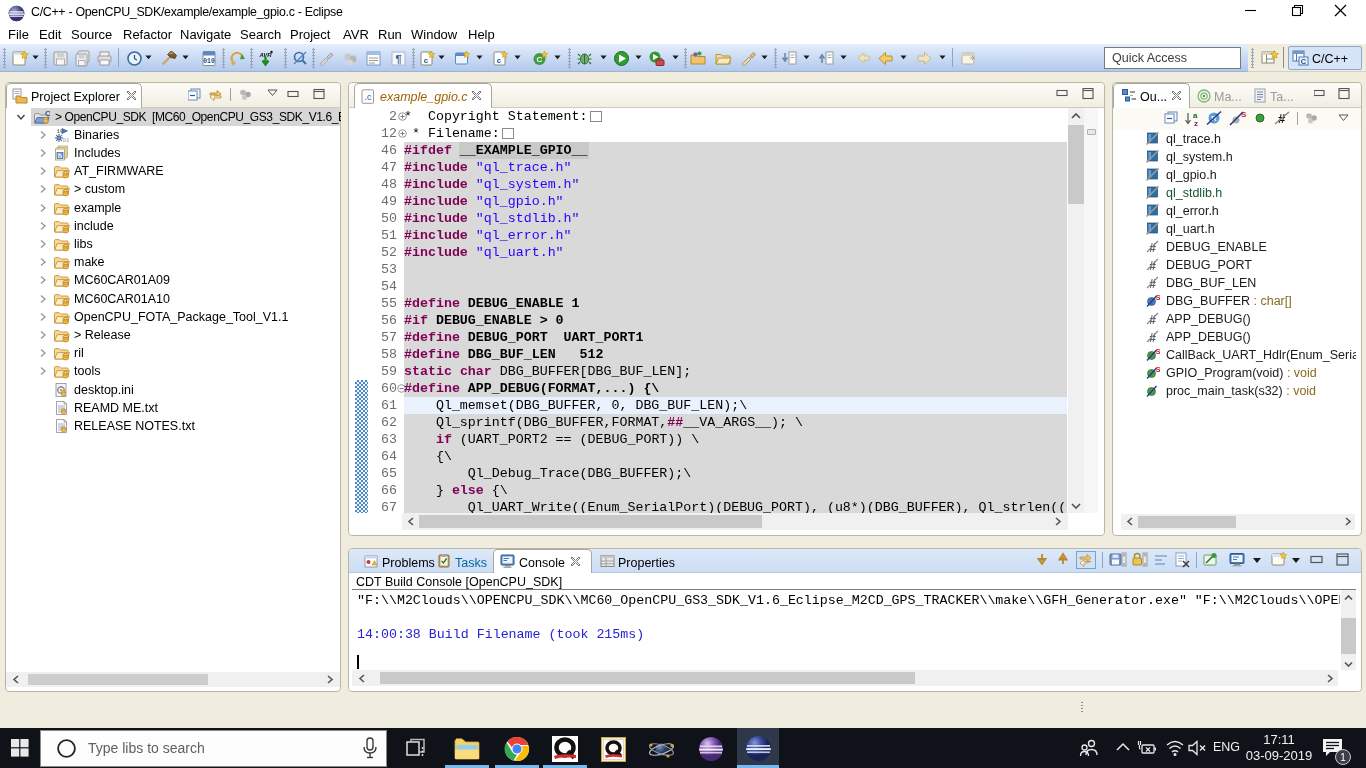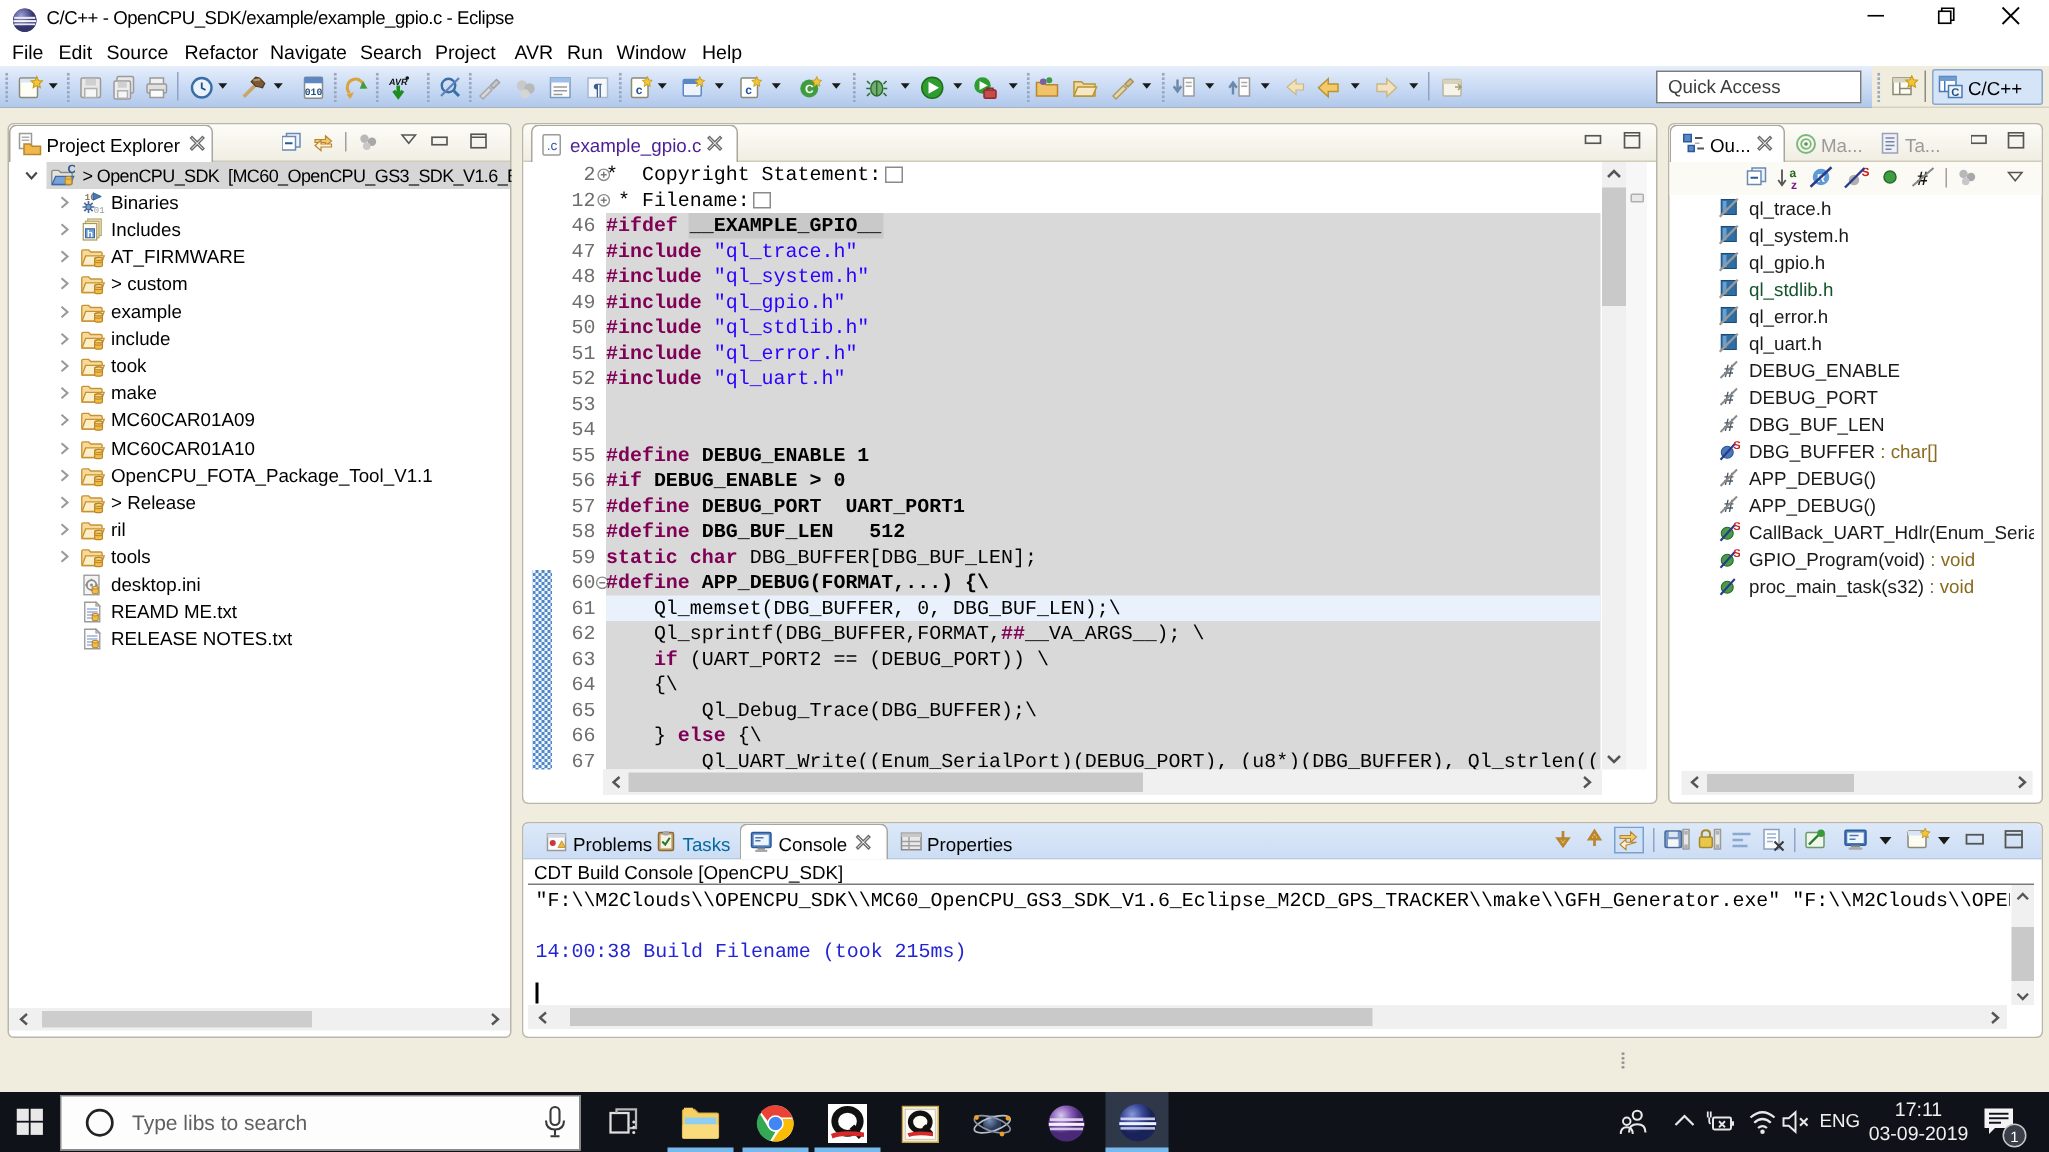--- a/index.html
+++ b/index.html
@@ -404,21 +404,21 @@
   </svg>
 <svg class="abs" style="left:53px;top:236px" width="17" height="16" viewBox="0 0 16 16">
     <path d="M1 4.6 Q1 3.6 2 3.6 L5.6 3.6 L7 5 L13.6 5 Q14.6 5 14.6 6 L14.6 13 Q14.6 14 13.6 14 L2 14 Q1 14 1 13 Z" fill="#f7d99a" stroke="#c89232" stroke-width="0.9"></path>
 <path d="M1.2 14 L3.6 7.6 L16 7.6 L13.4 14 Z" fill="#fceec9" stroke="#c89232" stroke-width="0.9"></path>
 <g transform="translate(9.6,8.6)">
       <path d="M0 1 Q0 0 2.6 0 Q5.2 0 5.2 1 L5.2 5.2 Q5.2 6.2 2.6 6.2 Q0 6.2 0 5.2 Z" fill="#f5bc42" stroke="#b8862e" stroke-width="0.8"></path>
       <ellipse cx="2.6" cy="1" rx="2.6" ry="1" fill="#fad980" stroke="#b8862e" stroke-width="0.8"></ellipse>
       <path d="M0 3.1 Q2.6 4.1 5.2 3.1" fill="none" stroke="#b8862e" stroke-width="0.7"></path>
     </g>
   </svg>
-<div class="abs" style="left:74px;top:237px;font-size:12.5px;color:#000;white-space:nowrap;">took</div>
+<div class="abs" style="left:74px;top:237px;font-size:12.5px;color:#000;white-space:nowrap;">libs</div>
 <svg class="abs" style="left:39px;top:257px" width="8" height="10" viewBox="0 0 8 10">
     <path d="M2 1.5 L6 5 L2 8.5" fill="none" stroke="#9a9a9a" stroke-width="1.4"></path>
   </svg>
 <svg class="abs" style="left:53px;top:254px" width="17" height="16" viewBox="0 0 16 16">
     <path d="M1 4.6 Q1 3.6 2 3.6 L5.6 3.6 L7 5 L13.6 5 Q14.6 5 14.6 6 L14.6 13 Q14.6 14 13.6 14 L2 14 Q1 14 1 13 Z" fill="#f7d99a" stroke="#c89232" stroke-width="0.9"></path>
 <path d="M1.2 14 L3.6 7.6 L16 7.6 L13.4 14 Z" fill="#fceec9" stroke="#c89232" stroke-width="0.9"></path>
 <g transform="translate(9.6,8.6)">
       <path d="M0 1 Q0 0 2.6 0 Q5.2 0 5.2 1 L5.2 5.2 Q5.2 6.2 2.6 6.2 Q0 6.2 0 5.2 Z" fill="#f5bc42" stroke="#b8862e" stroke-width="0.8"></path>
       <ellipse cx="2.6" cy="1" rx="2.6" ry="1" fill="#fad980" stroke="#b8862e" stroke-width="0.8"></ellipse>
       <path d="M0 3.1 Q2.6 4.1 5.2 3.1" fill="none" stroke="#b8862e" stroke-width="0.7"></path>
@@ -558,21 +558,21 @@
     <path d="M2 1 L6 4.5 L2 8" fill="none" stroke="#555" stroke-width="1.6"></path>
   </svg>
 <div class="panel" style="left:348px;top:82px;width:757px;height:454px;"></div>
 <div class="abs" style="left:349px;top:83px;width:755px;height:25px;background:linear-gradient(#fdfcf8,#f0eee2);border-radius:4px 4px 0 0;"></div>
 <div class="abs" style="left:349px;top:107px;width:755px;height:1px;background:#cfccbc;"></div>
 <div class="tabsel" style="left:354px;top:83px;width:138px;height:25px;background:#fff;"></div>
 <svg class="abs" style="left:361px;top:89px" width="14" height="15" viewBox="0 0 14 15">
 <rect x="1" y="0.8" width="11.5" height="13.5" rx="1" fill="#fdfdfd" stroke="#9a9a9a"></rect>
 <text x="7" y="11" font-size="9" fill="#2a5aaa" text-anchor="middle" font-family="Liberation Sans">.c</text>
   </svg>
-<div class="abs" style="left:380px;top:90px;font-size:12.5px;color:#4c1d95;">example_gpio.c</div>
+<div class="abs" style="left:380px;top:90px;font-size:12.5px;color:#a16207;font-style:italic;">example_gpio.c</div>
 <svg class="abs" style="left:471px;top:90px" width="11" height="11" viewBox="0 0 11 11">
 <path d="M2 1 L5.5 4.5 L9 1 L10 2 L6.5 5.5 L10 9 L9 10 L5.5 6.5 L2 10 L1 9 L4.5 5.5 L1 2 Z" fill="none" stroke="#6a6a6a" stroke-width="0.9"></path>
   </svg>
 <svg class="abs" style="left:1056px;top:88px" width="45" height="12" viewBox="0 0 45 12">
 <rect x="1" y="2.5" width="10" height="5" fill="none" stroke="#555" stroke-width="1.1"></rect>
 <rect x="27" y="0.5" width="10" height="10" fill="none" stroke="#555" stroke-width="1.1"></rect>
     <line x1="27" y1="2.5" x2="37" y2="2.5" stroke="#555" stroke-width="1.1"></line>
 </svg>
 <div class="abs" style="left:349px;top:108px;width:755px;height:427px;background:#ffffff;border-radius:0 0 4px 4px;"></div>
 <div class="abs" style="left:404px;top:142px;width:663px;height:371px;background:#d9d9d9;"></div>

